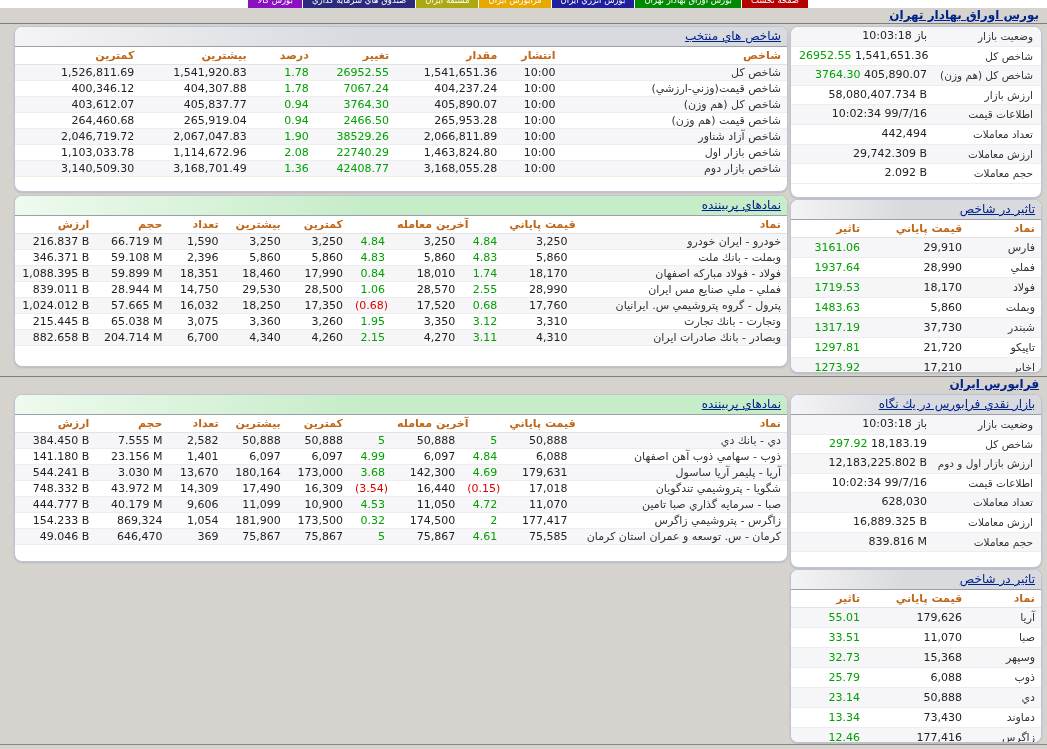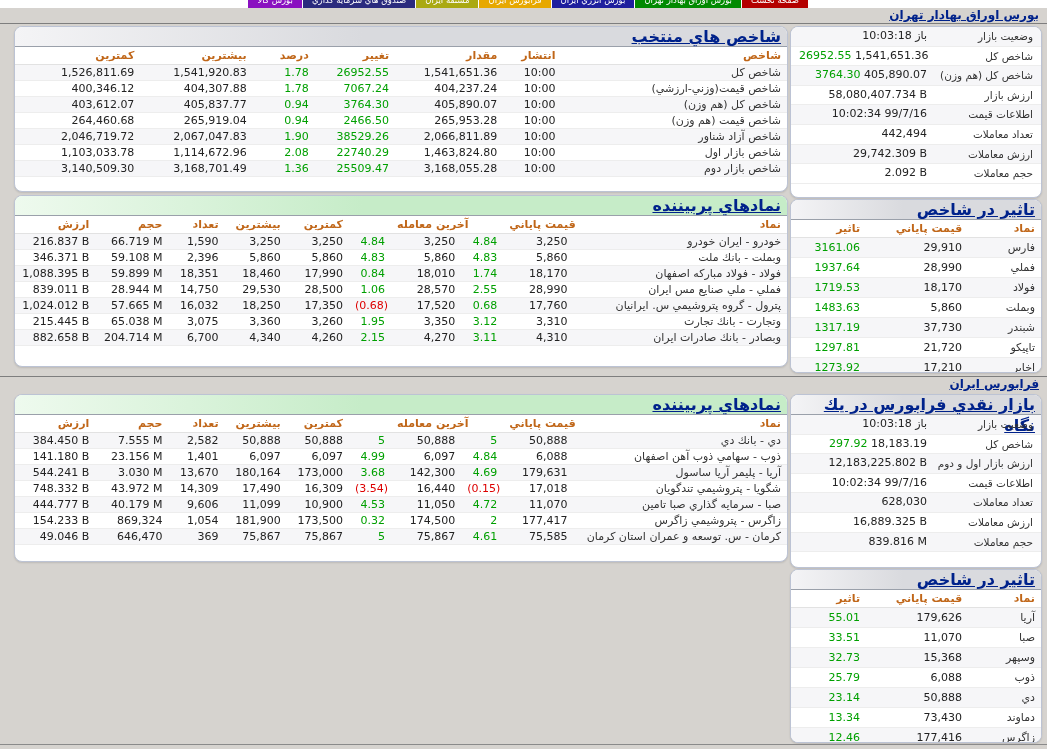--- a/index.html
+++ b/index.html
@@ -10,21 +10,21 @@
   .tabbar{position:absolute;top:0;right:239px;height:8px;overflow:hidden;display:flex;}
   .tab{height:15px;margin-top:-7px;margin-left:1px;color:#fff;font-size:8.5px;line-height:15px;padding:0 9px;border-radius:2px 2px 0 0;white-space:nowrap;}
   
   .pagehead{position:absolute;top:8px;left:0;width:1047px;height:15px;background:#d6d3cf;border-bottom:1px solid #7e7e7e;text-align:right;padding:0;}
   .htitle{display:inline-block;margin-right:8px;font-size:12px;font-weight:bold;color:#00228b;text-decoration:underline;line-height:15px;}
   .sectionhead{position:absolute;top:376px;left:0;width:1047px;height:16px;background:#d6d3cf;border-top:1px solid #7e7e7e;text-align:right;}
   #bottom-line{position:absolute;top:744px;left:0;width:1047px;height:0;border-top:1px solid #8a8a8a;}
   
   .panel{position:absolute;background:#fff;border:1px solid #bcc3d4;border-radius:8px;overflow:hidden;box-shadow:0 1px 2px rgba(0,0,0,.12);}
   .phead{height:19px;line-height:19px;padding-right:6px;border-bottom:1px solid #9aa0aa;text-align:right;}
-  .phead .ptitle{font-size:16px;font-weight:bold;color:#00228b;text-decoration:underline;}
+  .phead .ptitle{font-size:12px;font-weight:normal;color:#00228b;text-decoration:underline;}
   .silver{background:linear-gradient(to left,#d9dade 55%,#f4f4f6);}
   .green{background:linear-gradient(to left,#c6ecc8 55%,#eefaee);}
   
   .tbl{width:100%;border-collapse:collapse;table-layout:fixed;font-size:11px;}
   .tbl th{color:#c06618;font-weight:bold;text-align:right;padding:2px 6px;border-bottom:1px solid #e2e2e2;white-space:nowrap;overflow:visible;}
   .tbl td{padding:1px 6px;border-bottom:1px solid #ededed;white-space:nowrap;}
   .tbl tbody tr:nth-child(odd){background:#f6f6f8;}
   .c-name{text-align:right;color:#333;}
   .c-num,.c-time,.c-chg{direction:ltr;text-align:right;color:#222;}
   .pos{color:#00a000;}
@@ -143,21 +143,21 @@
             <td class="c-num">1,463,824.80</td>
             <td class="c-chg pos">22740.29</td>
             <td class="c-chg pos">2.08</td>
             <td class="c-num">1,114,672.96</td>
             <td class="c-num">1,103,033.78</td>
           </tr>
           <tr>
             <td class="c-name">شاخص بازار دوم</td>
             <td class="c-time">10:00</td>
             <td class="c-num">3,168,055.28</td>
-            <td class="c-chg pos">25509.47</td>
+            <td class="c-chg pos">42408.77</td>
             <td class="c-chg pos">1.36</td>
             <td class="c-num">3,168,701.49</td>
             <td class="c-num">3,140,509.30</td>
           </tr>
         </tbody>
     </table>
   </div>
 
   <div class="panel" id="p-watched1">
     <div class="phead green">

